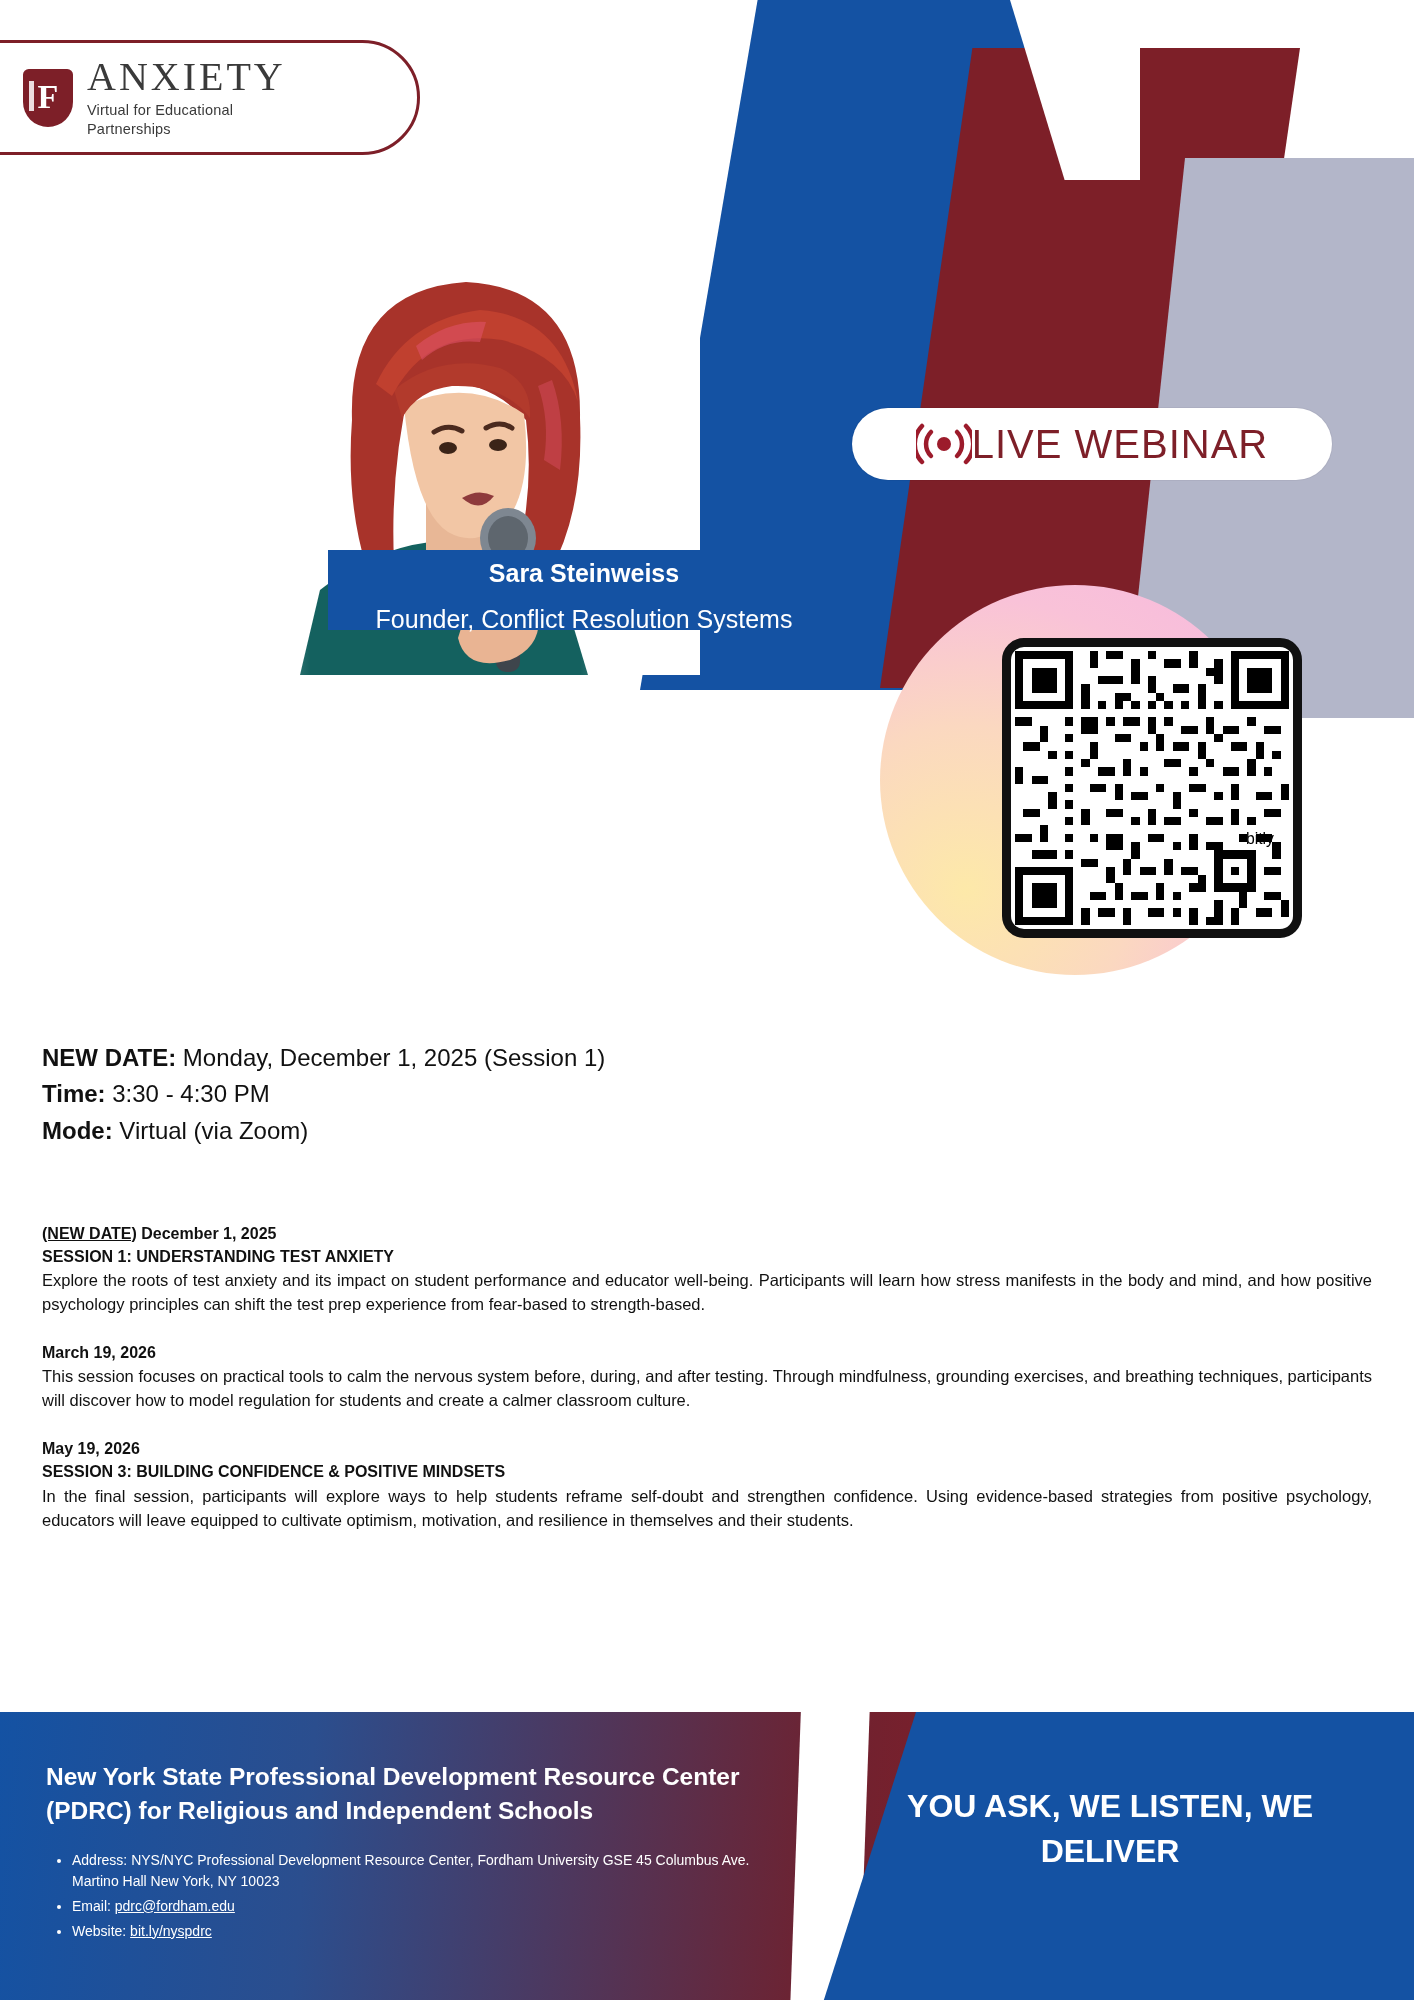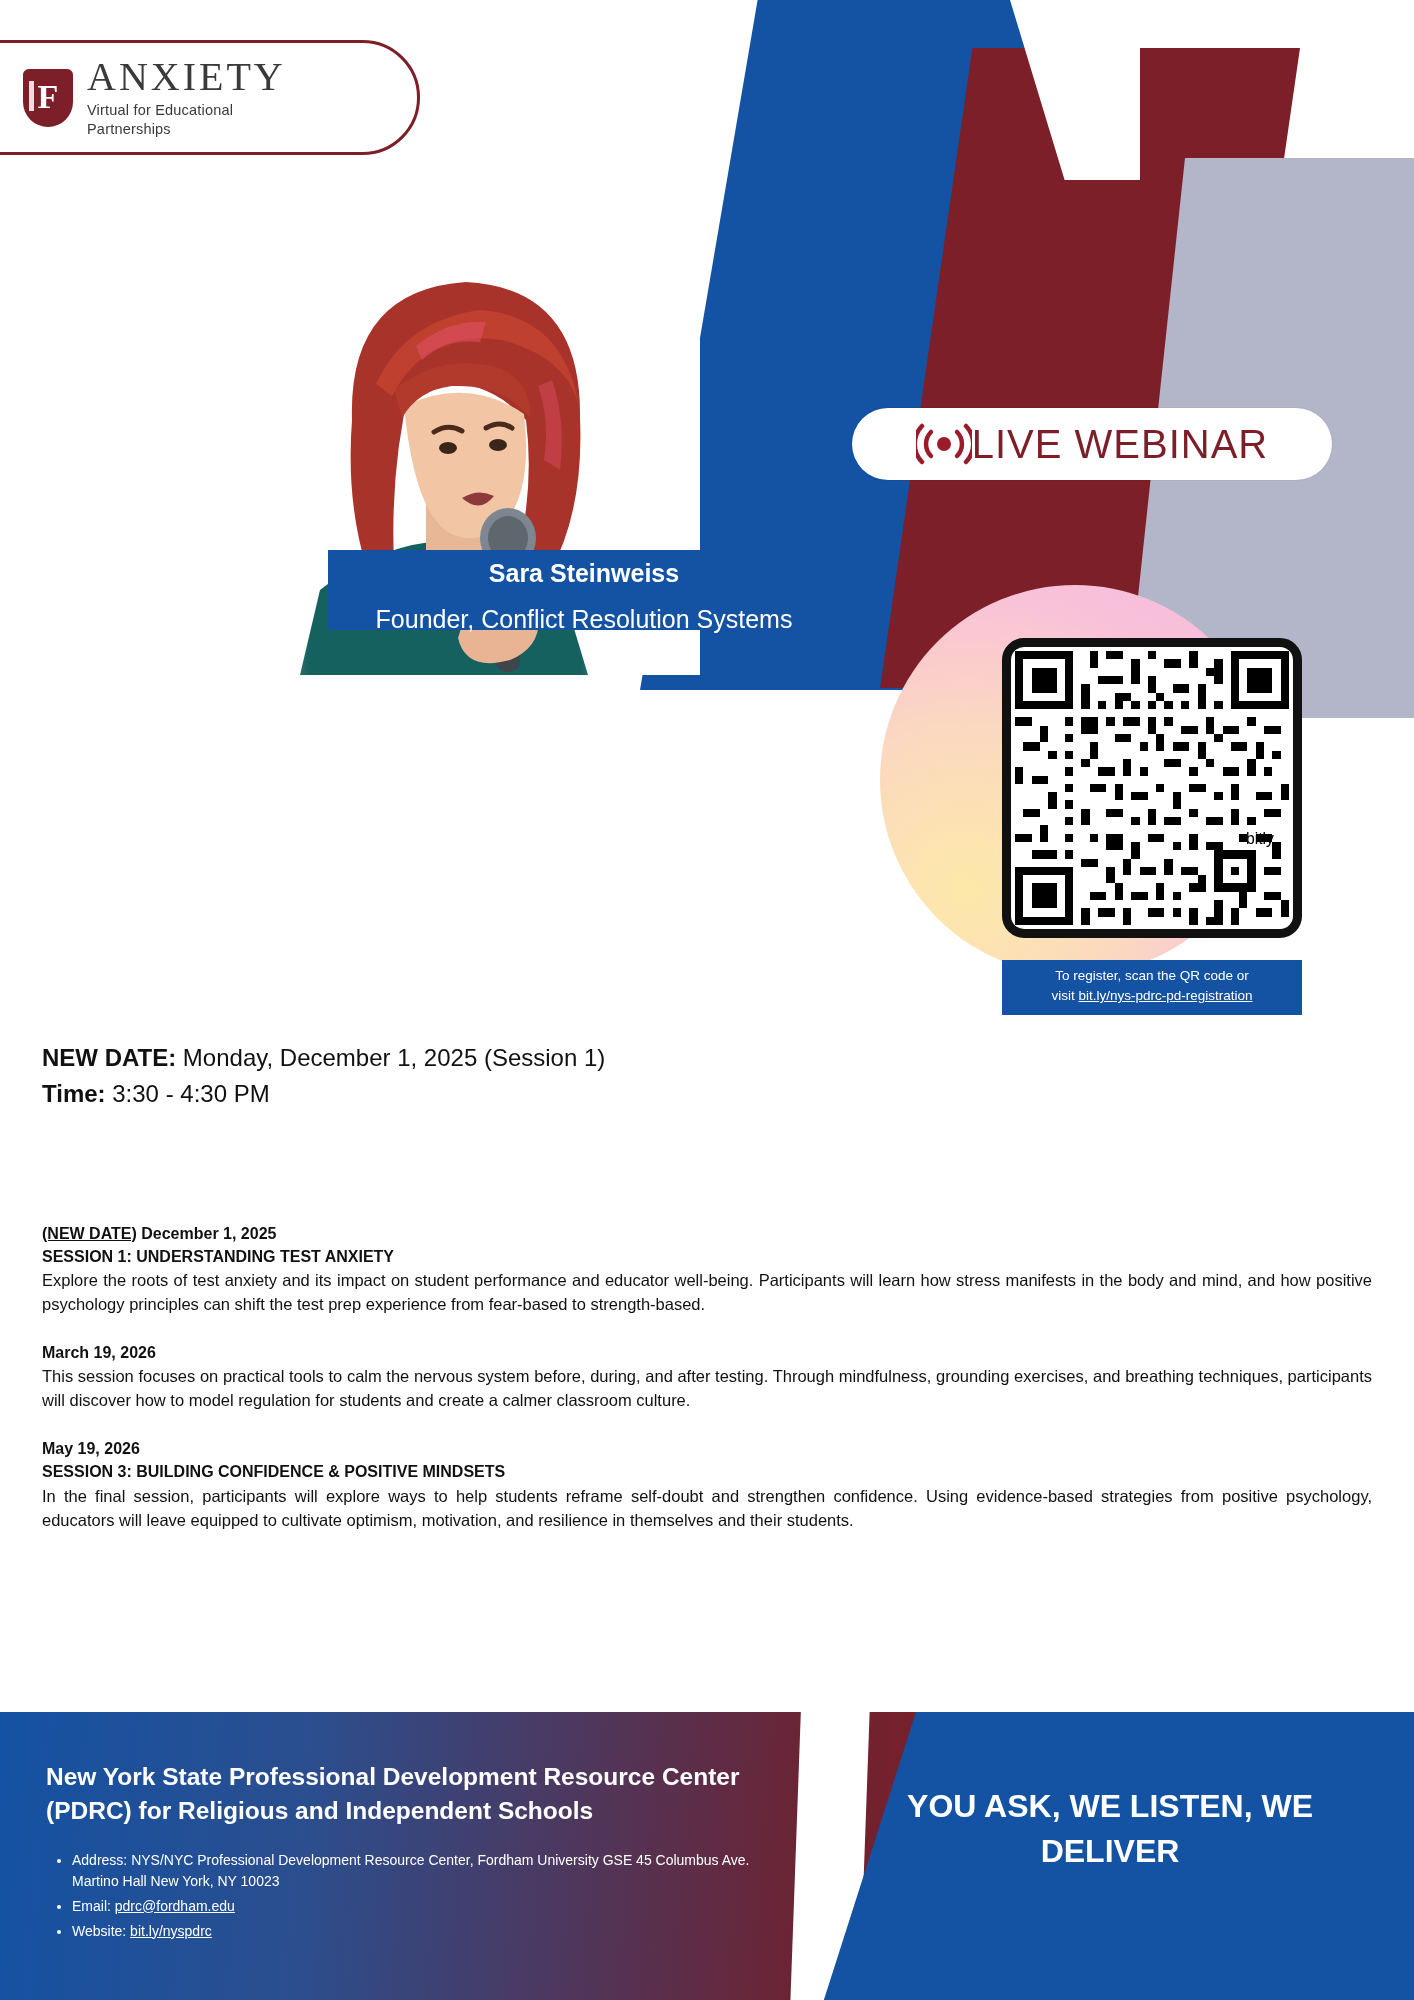--- a/index.html
+++ b/index.html
@@ -543,28 +543,25 @@
         <rect x="19" y="31" width="1" height="1"></rect>
           <rect x="21" y="31" width="1" height="2"></rect>
         <rect x="23" y="32" width="2" height="1"></rect>
           <rect x="26" y="31" width="1" height="2"></rect>
         <rect x="29" y="31" width="2" height="1"></rect>
           <rect x="32" y="30" width="1" height="2"></rect>
       </g>
       <text x="29.5" y="23.2" font-size="1.9" fill="#000000" text-anchor="middle" font-family="Liberation Sans, sans-serif">bitly</text>
     </svg>
   </div>
-  <div class="qr-caption">
-    <div>To register, scan the QR code or</div>
-    <div><span>visit </span><a href="#">bit.ly/nys-pdrc-pd-registration</a></div>
-  </div>
 
   <div class="details">
     <div class="line"><b>NEW DATE:</b><span> Monday, December 1, 2025 (Session 1)</span></div>
     <div class="line"><b>Time:</b><span> 3:30 - 4:30 PM</span></div>
+    <div class="line"><b>Mode:</b><span> Virtual (via Zoom)</span></div>
   </div>
 
   <div class="sessions">
     <div class="session">
       <div class="date"><u>(NEW DATE)</u><span> December 1, 2025</span></div>
       <div class="title">SESSION 1: UNDERSTANDING TEST ANXIETY</div>
       <div class="desc">Explore the roots of test anxiety and its impact on student performance and educator well-being. Participants will learn how stress manifests in the body and mind, and how positive psychology principles can shift the test prep experience from fear-based to strength-based.</div>
     </div>
     <div class="session">
       <div class="date">March 19, 2026</div>

